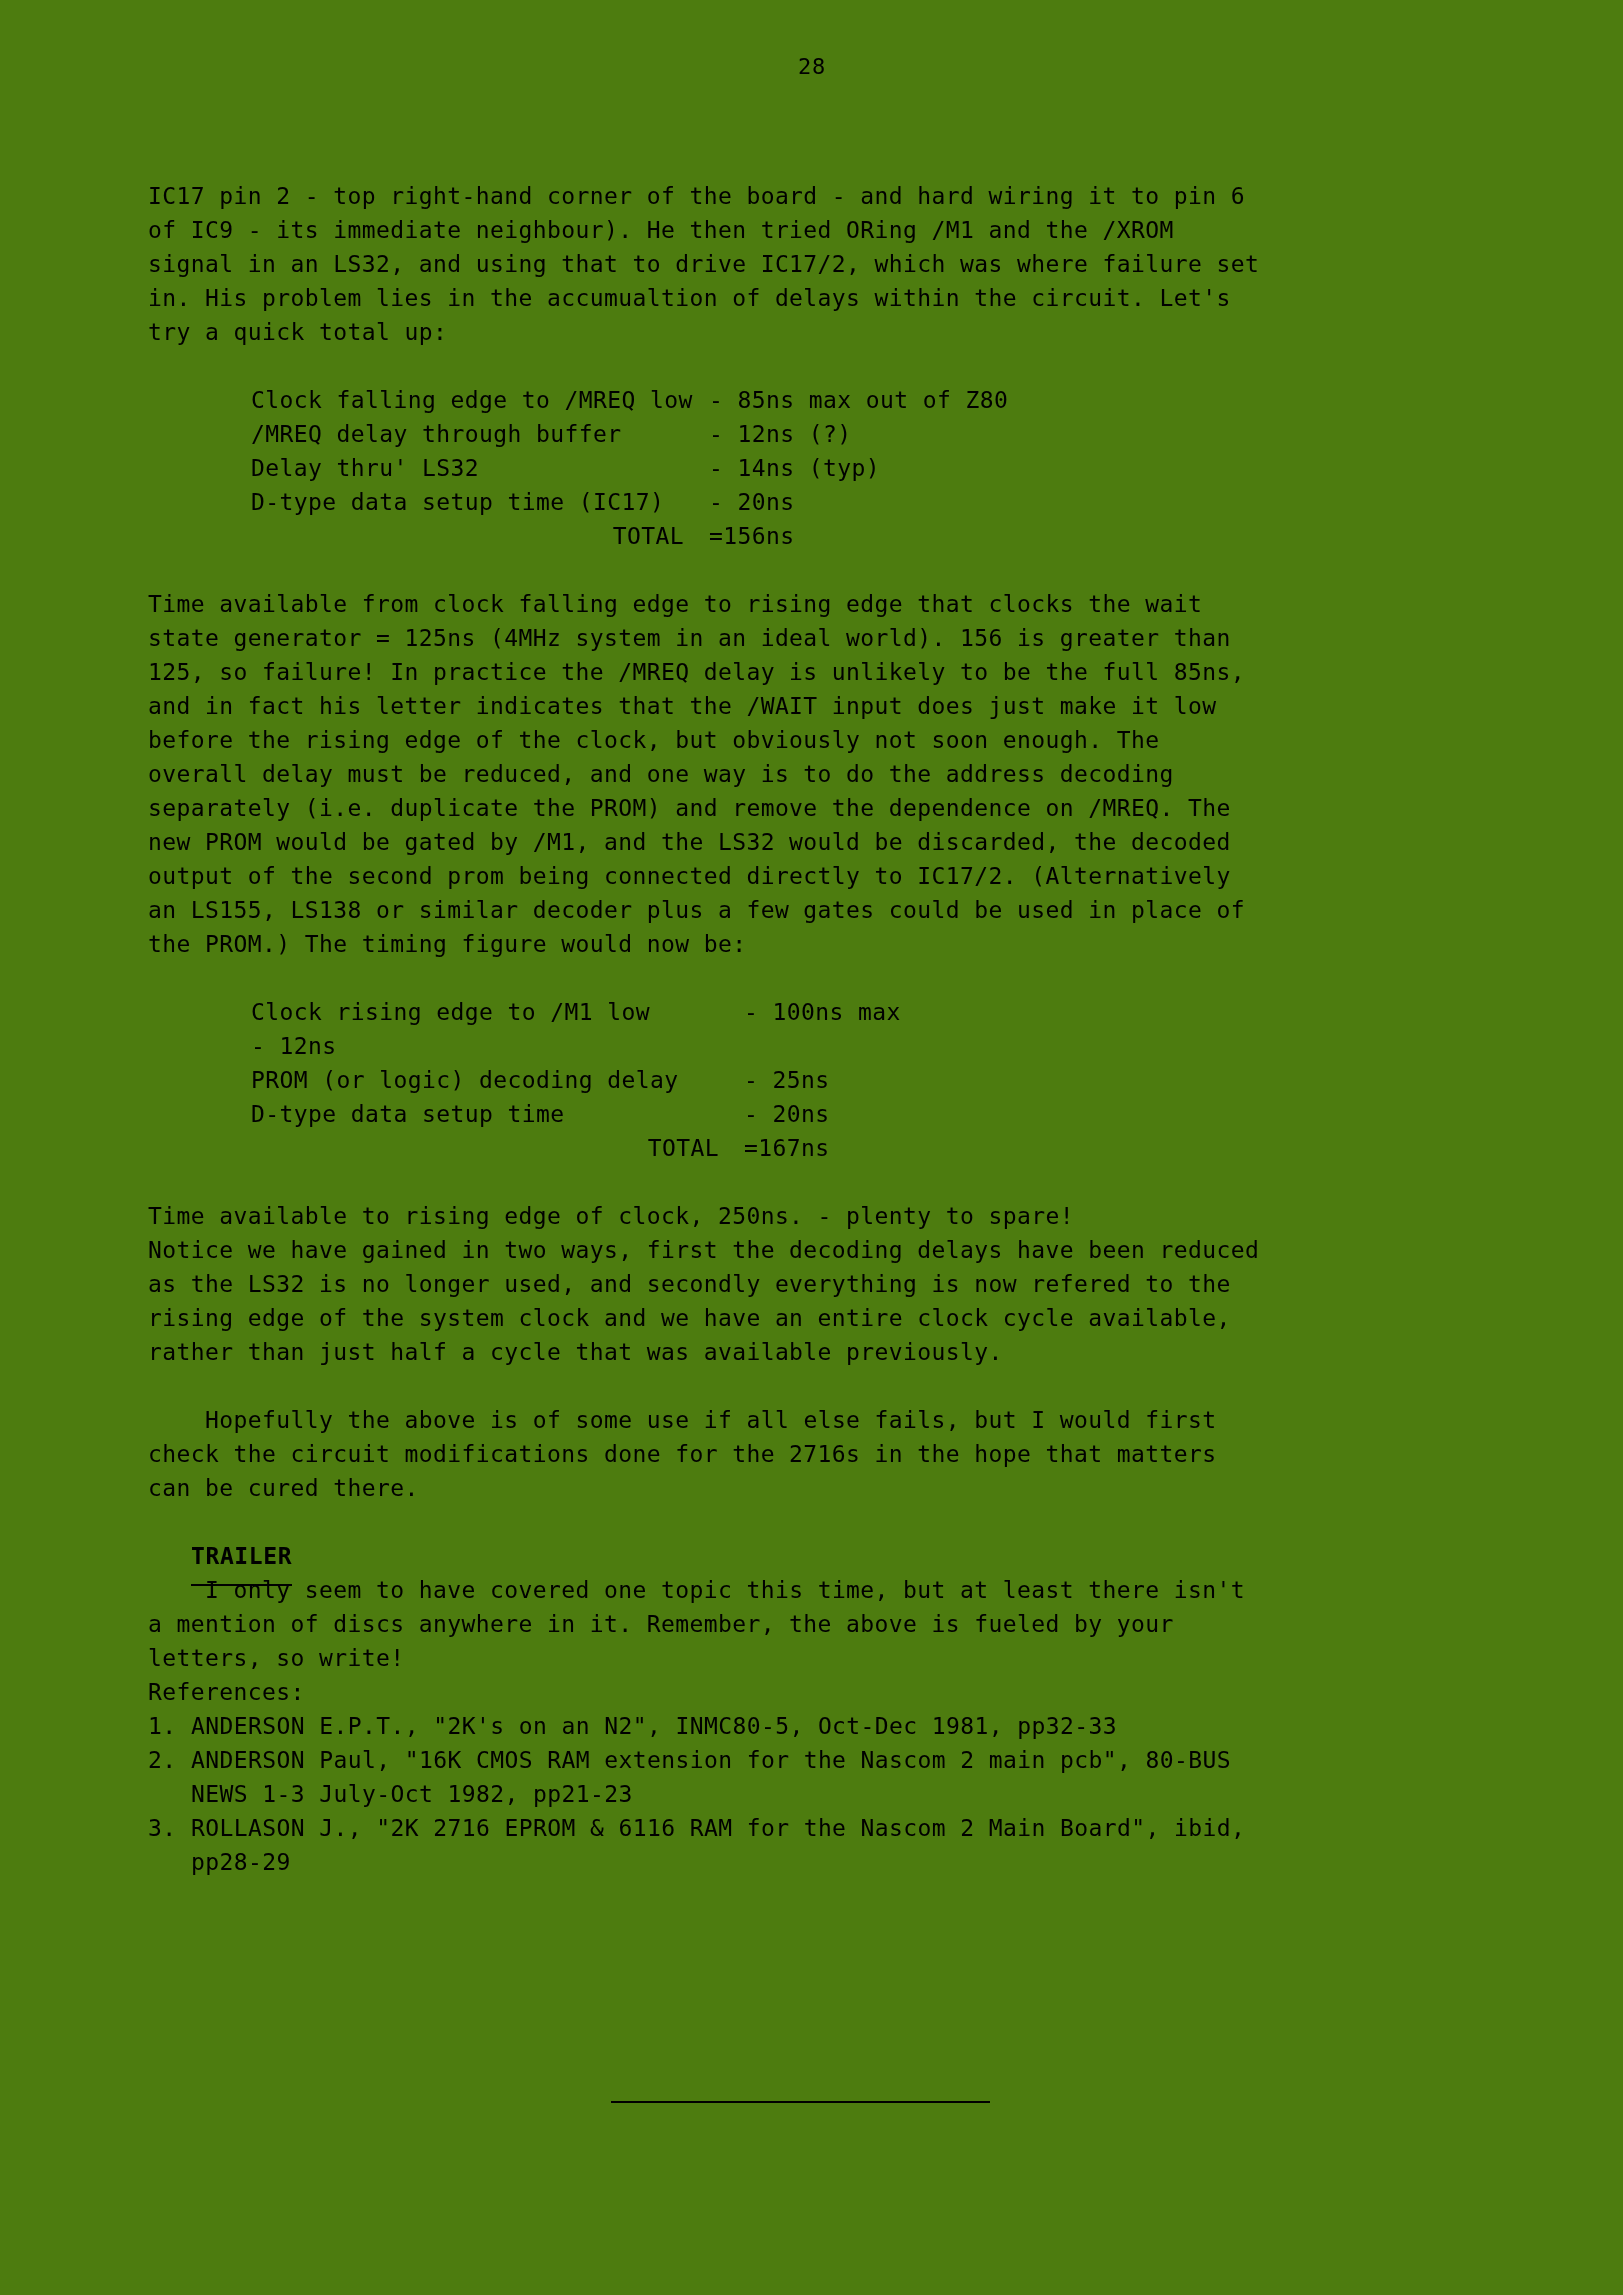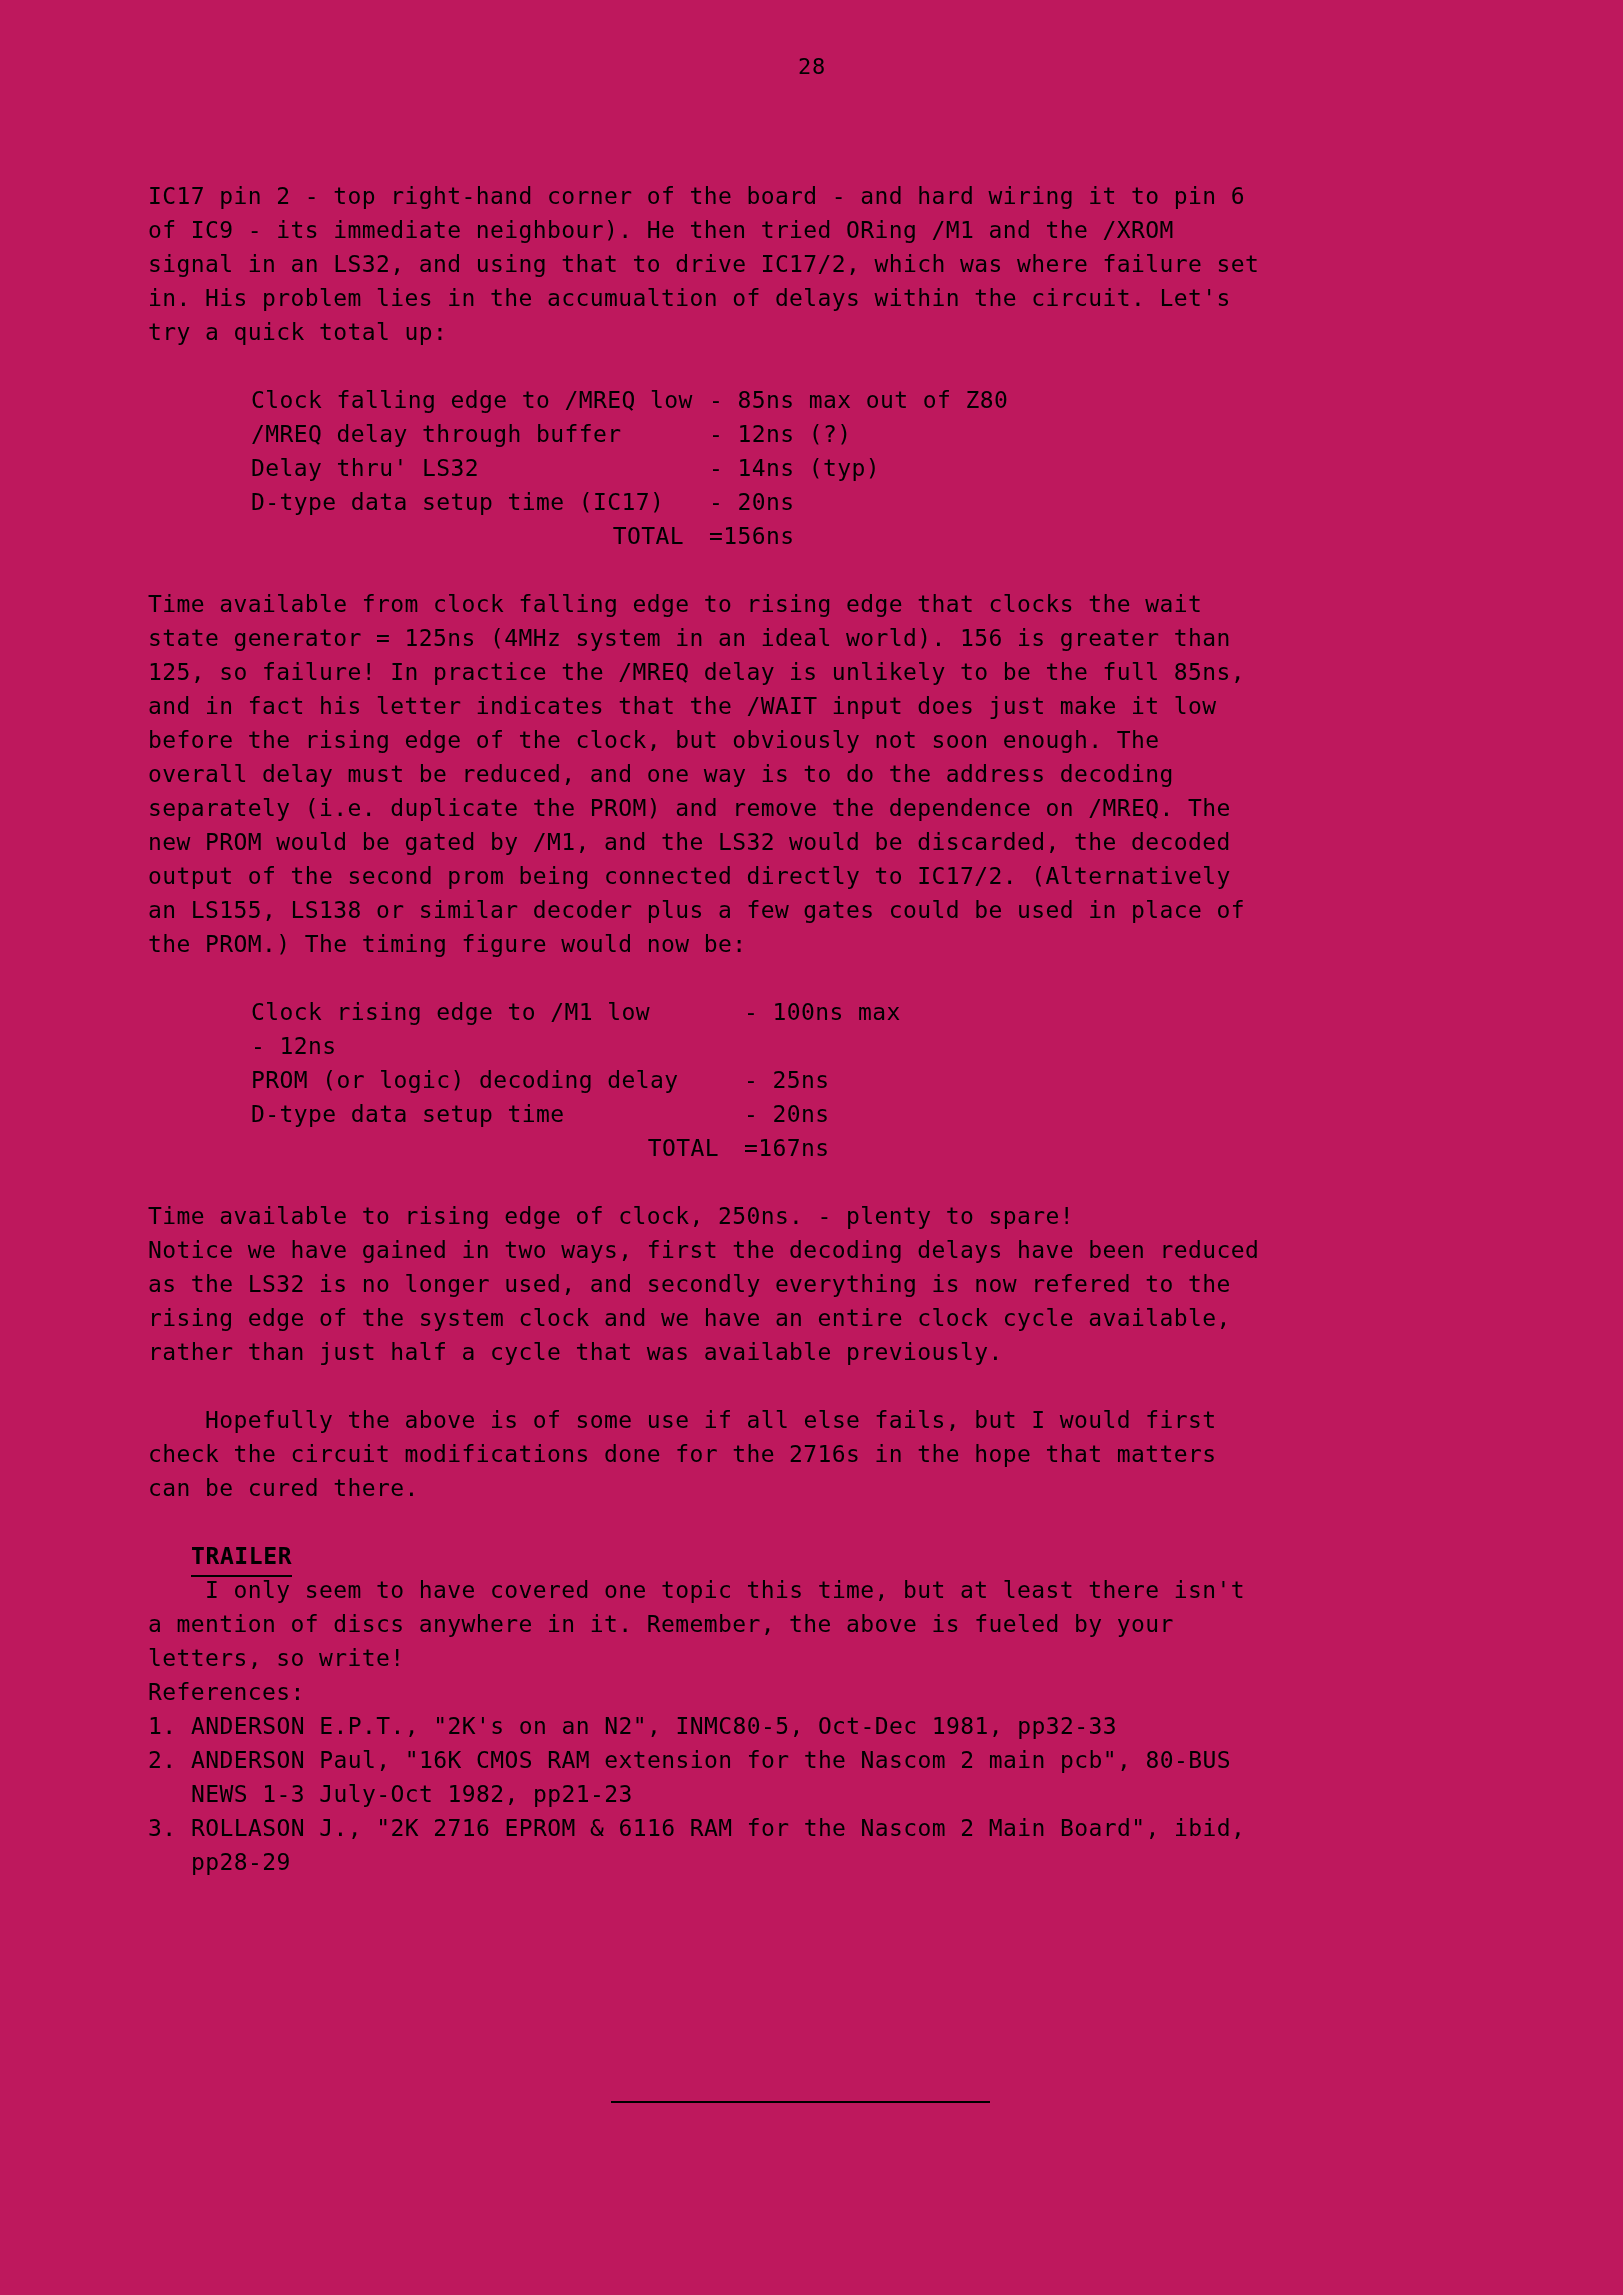--- a/index.html
+++ b/index.html
@@ -14,21 +14,21 @@
     font-family: "DejaVu Sans Mono", "Liberation Mono", monospace;
     color: #000000;
     overflow: hidden;
   }
 
   .page {
     position: absolute;
     left: 0; top: 0;
     width: 1624px;
     height: 2295px;
-    background: #be185d;
+    background: #4d7c0f;
   }
 
   
   .page-number {
     position: absolute;
     top: 54px;
     left: 0;
     width: 1624px;
     text-align: center;
     font-size: 22px;
@@ -83,21 +83,21 @@
   .trailer-head {
     font-size: 23px;
     line-height: 34px;
     font-weight: bold;
     letter-spacing: 0.6px;
     padding-left: 43px;
     margin: 0;
   }
   .trailer-head span {
     border-bottom: 2.1px solid #000;
-    padding-bottom: 6px;
+    padding-bottom: 15px;
   }
 
   
   .ref-head {
     font-size: 23px;
     line-height: 34px;
     letter-spacing: 0.4px;
     margin: 0;
   }
   .ref-list {

